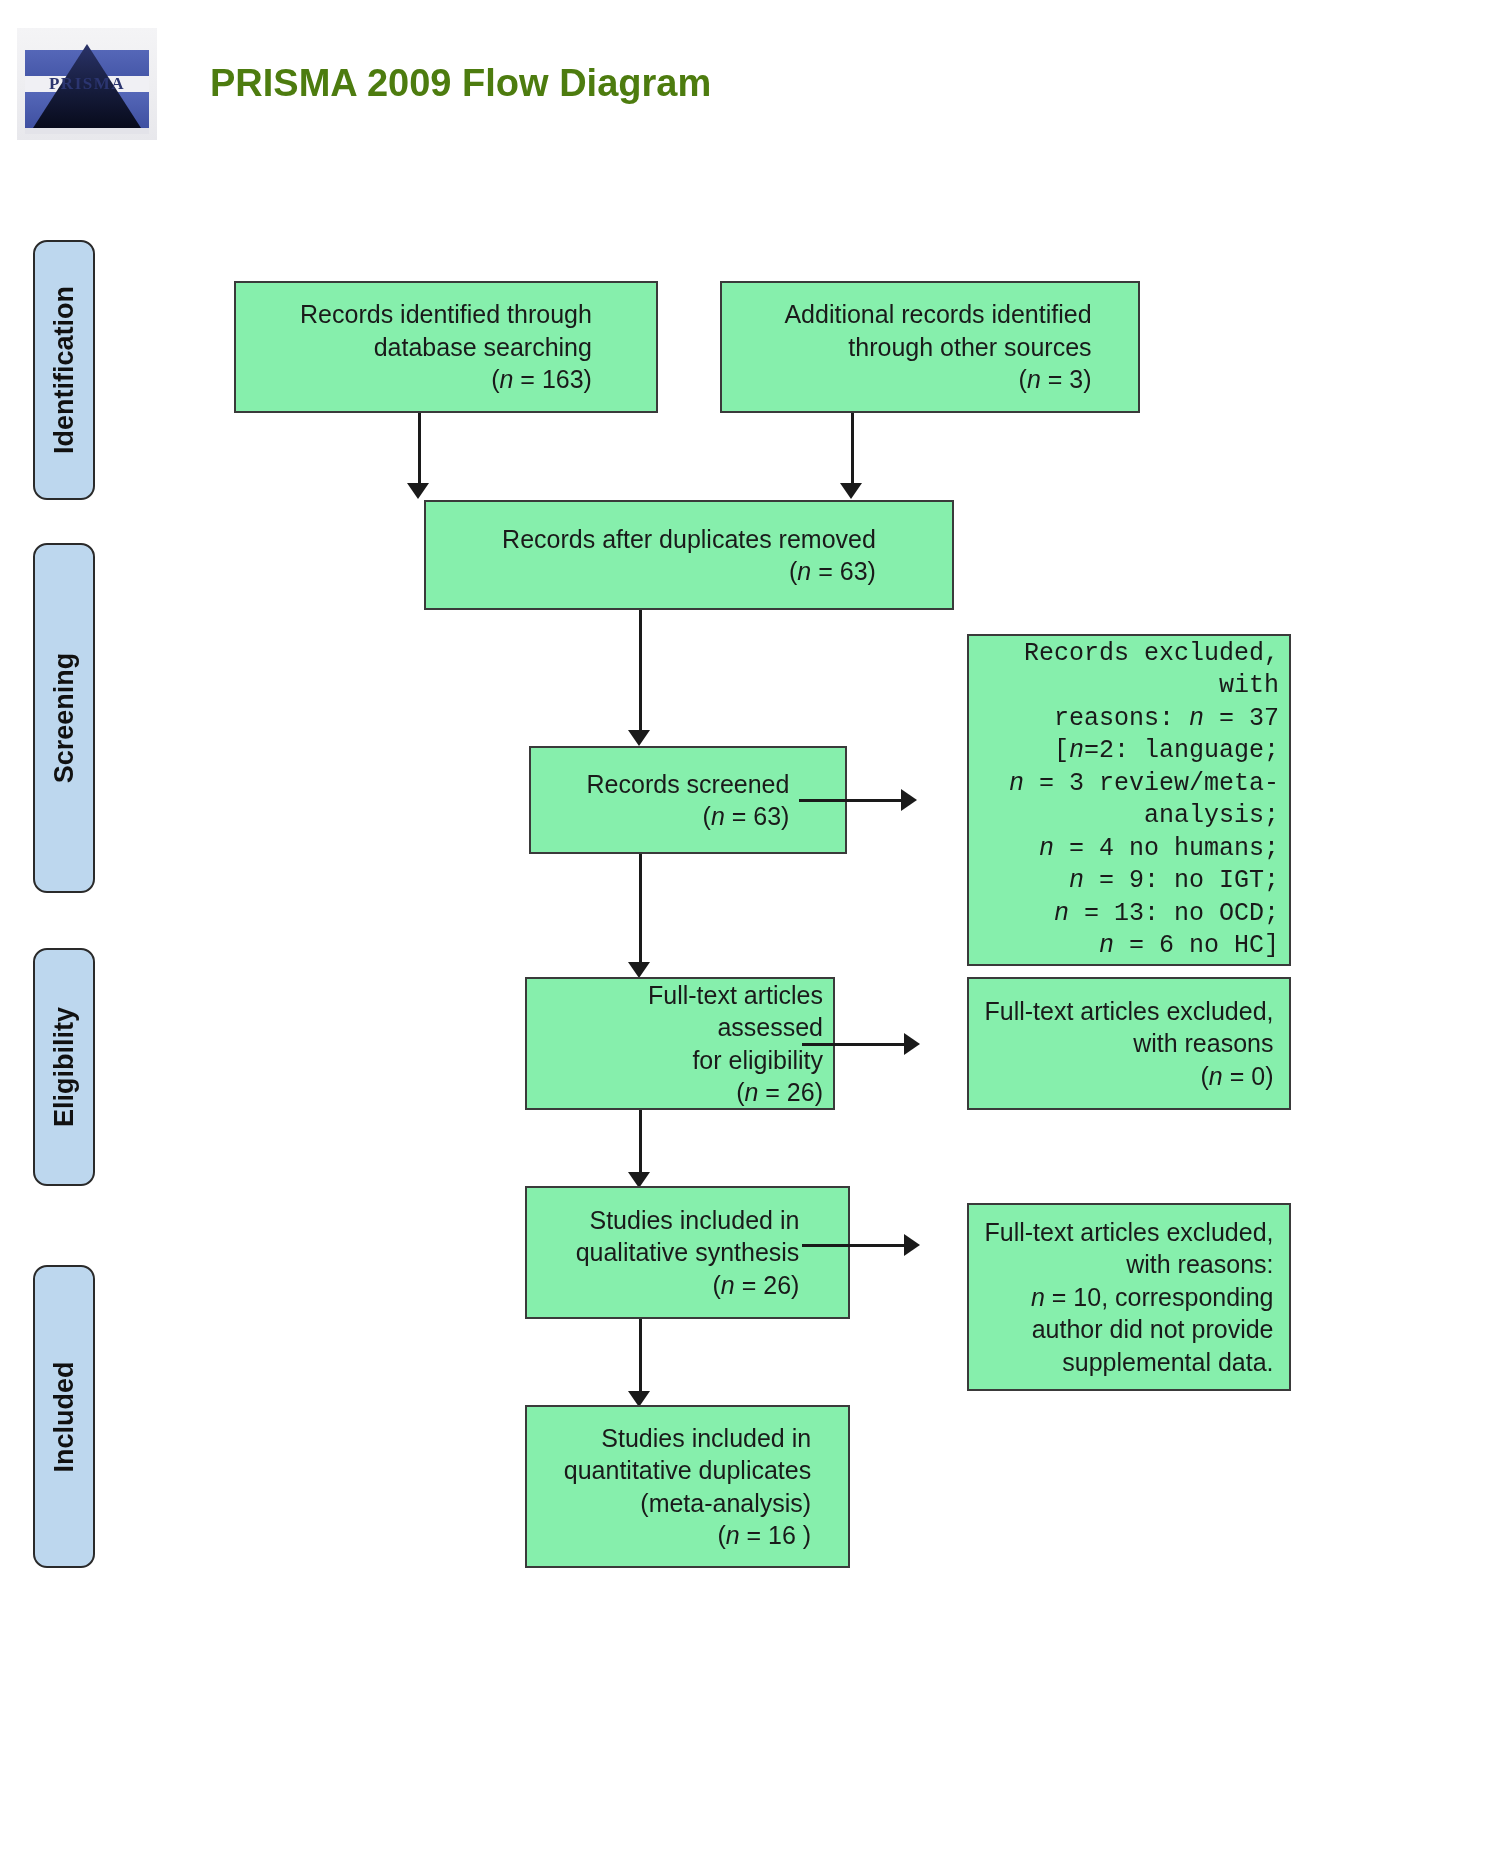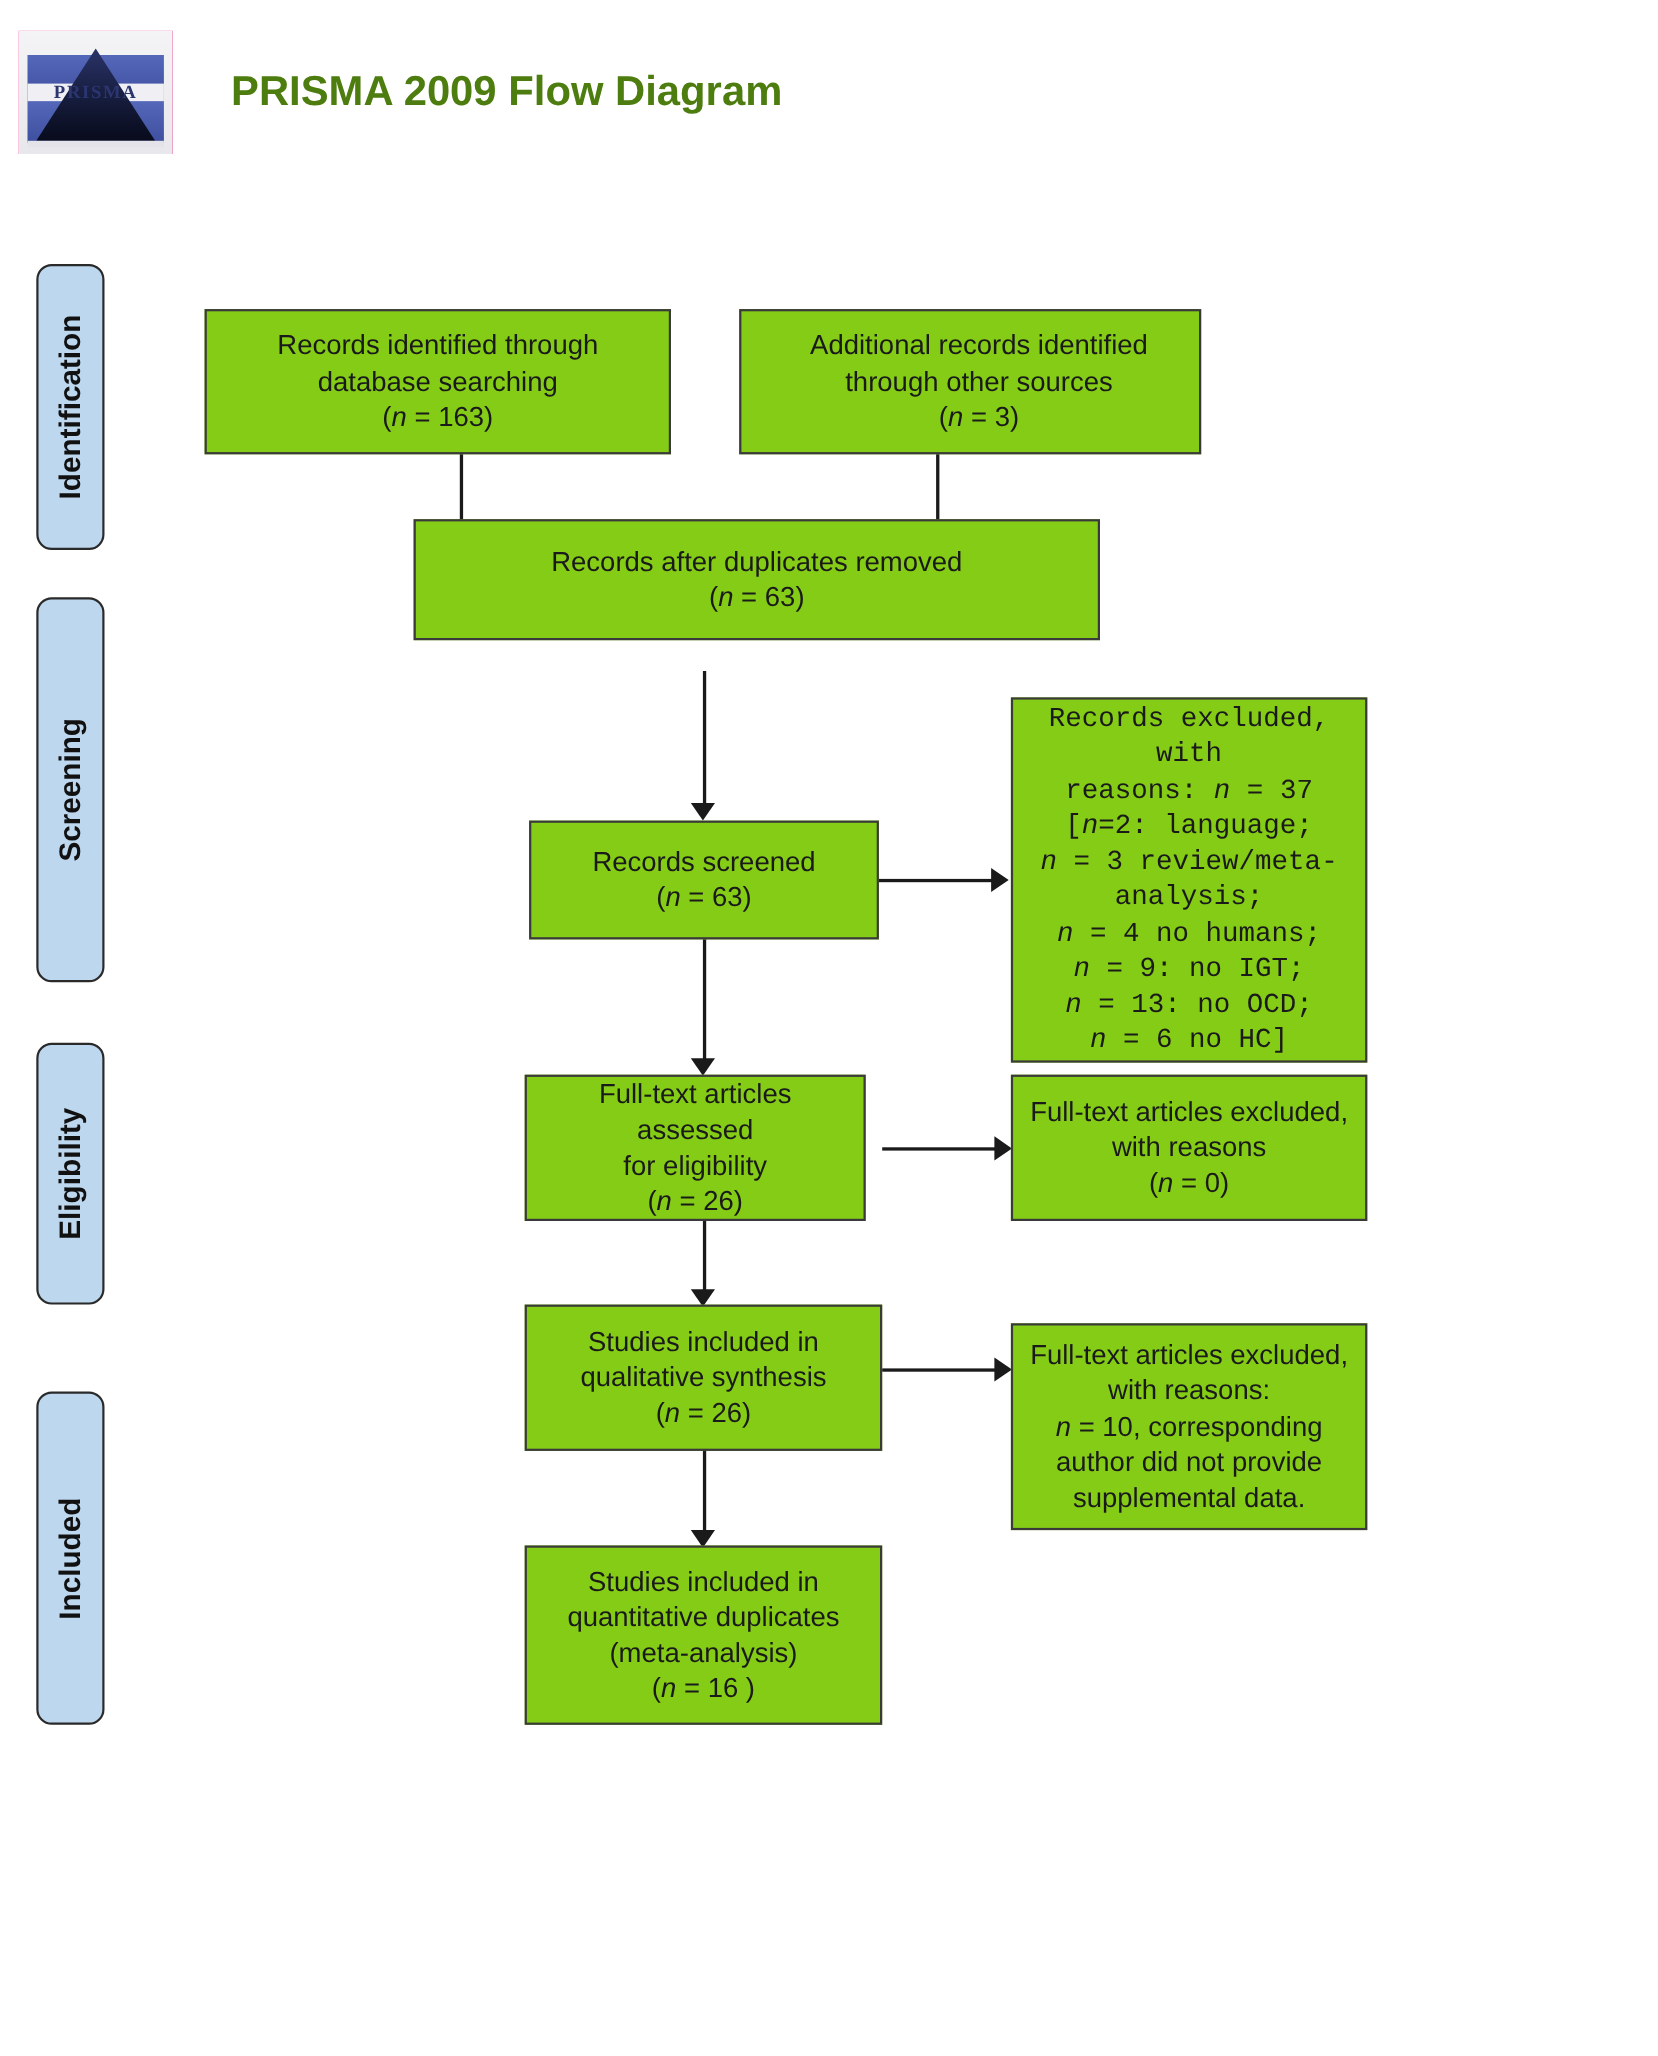--- a/index.html
+++ b/index.html
@@ -15,23 +15,23 @@
          letter-spacing:0px;white-space:nowrap;color:#4d7c0f;}
 
   
   .pill{position:absolute;width:62px;background:#bdd7ee;border:2.5px solid #2a2a2a;
         border-radius:14px;box-sizing:border-box;}
   .pill span{position:absolute;left:50%;top:50%;
              transform:translate(-50%,-50%) rotate(-90deg);
              white-space:nowrap;font-size:27px;font-weight:bold;color:#111;}
 
   
-  .box{position:absolute;background:#84cc16;border:2.5px solid #3a3a3a;
+  .box{position:absolute;background:#86efac;border:2.5px solid #3a3a3a;
        box-sizing:border-box;display:flex;align-items:center;justify-content:center;
-       text-align:center;}
+       text-align:right;margin-left:48px;}
   .box .txt{font-size:25px;line-height:1.30;padding:0 10px;}
   .box .txt i{font-style:italic;}
 
   
   .conn{position:absolute;background:#1a1a1a;}
   .vline{width:3px;}
   .hline{height:3px;}
   .arrow-down{position:absolute;width:0;height:0;
       border-left:11px solid transparent;border-right:11px solid transparent;
       border-top:16px solid #1a1a1a;}
@@ -101,21 +101,21 @@
       <span>(</span><i>n</i><span> = 3)</span>
     </div>
   </div>
 
   <div class="conn vline" style="left:418px;top:413px;height:72px;"></div>
   <div class="arrow-down" style="left:407px;top:483px;"></div>
 
   <div class="conn vline" style="left:851px;top:413px;height:72px;"></div>
   <div class="arrow-down" style="left:840px;top:483px;"></div>
 
-  <div class="box" style="left:376px;top:472px;width:624px;height:110px;">
+  <div class="box" style="left:376px;top:500px;width:530px;height:110px;">
     <div class="txt">
       <span>Records after duplicates removed</span><br>
       <span>(</span><i>n</i><span> = 63)</span>
     </div>
   </div>
 
   <div class="conn vline" style="left:639px;top:610px;height:122px;"></div>
   <div class="arrow-down" style="left:628px;top:730px;"></div>
 
   <div class="box" style="left:481px;top:746px;width:318px;height:108px;">

